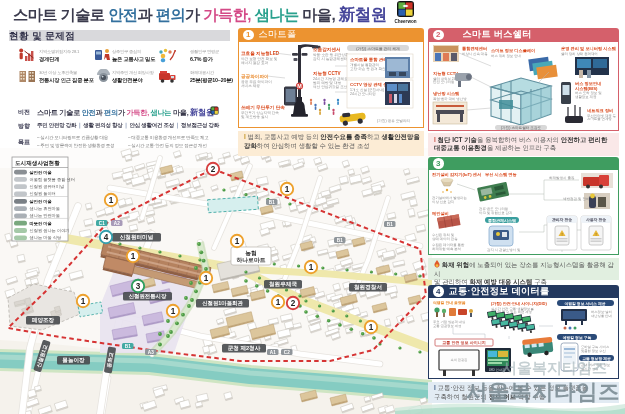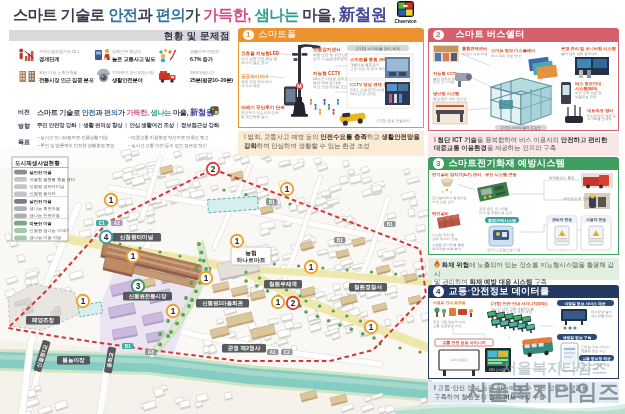--- a/index.html
+++ b/index.html
@@ -1,16 +1,16 @@
 <!DOCTYPE html>
 <html><head><meta charset="utf-8"><style>
 *{margin:0;padding:0;box-sizing:border-box}
 body{font-family:"Liberation Sans",sans-serif;background:#fff}
 #poster{position:relative;width:625px;height:414px;background:#fff;overflow:hidden}
-.gband{background:#d9d9dc;color:#33334b;font-weight:bold;font-size:9.5px;text-align:right;position:absolute;left:9px;width:221px;height:11px;line-height:11.5px;letter-spacing:0.5px}
+.gband{background:#d9d9dc;color:#33334b;font-weight:bold;font-size:9.5px;text-align:left;position:absolute;left:9px;width:221px;height:11px;line-height:11.5px;letter-spacing:0.5px}
 .itico{position:absolute;width:19px;height:15px}
 .it1{position:absolute;font-size:4.2px;color:#999;white-space:nowrap;letter-spacing:-0.2px}
 .it2{position:absolute;font-size:5.3px;color:#222;font-weight:bold;white-space:nowrap;letter-spacing:-0.2px}
 .lbl{position:absolute;font-size:6px;font-weight:bold;color:#33334b}
 </style></head><body>
 <div id="poster">
 
 <div style="position:absolute;left:13px;top:4px;font-size:15.2px;font-weight:bold;letter-spacing:-0.55px;color:#3b3b4d;white-space:nowrap">스마트 기술로 <span style="color:#33709e">안전</span>과 <span style="color:#33709e">편의</span>가 <span style="color:#d44a87">가득한,</span> <span style="color:#2aa18e">샘나는</span> 마을, <span style="color:#46469a;font-size:16.5px">新철원</span></div>
 
 <svg width="30" height="25" style="position:absolute;left:393px;top:0">
@@ -1752,21 +1752,21 @@
           <line x1="96" y1="24" x2="108" y2="24" stroke="#b8b8b8" stroke-width="0.5"></line>
           <line x1="96" y1="50" x2="108" y2="50" stroke="#b8b8b8" stroke-width="0.5"></line>
         </svg>
       </div>
   <div style="background:#fcecd5;margin-top:2.5px;height:25px;font-size:6.4px;line-height:1.35;color:#555;padding:2.5px 4px 0 6px;box-sizing:border-box"><span style="color:#b8860b;font-weight:bold">ǀ</span> 범죄, 교통사고 예방 등의 <b style="color:#333">안전수요를 충족</b>하고 <b style="color:#333">생활안전망을</b><br><b style="color:#333">강화</b>하여 안심하며 생활할 수 있는 환경 조성</div>
 </div>
 
 <div style="position:absolute;left:428px;top:28px;width:191px">
   <div style="background:linear-gradient(180deg,#d5606b,#d5606b);border-radius:3px 3px 0 0;height:13.5px;display:flex;align-items:center;padding-left:5px">
     <span style="width:10.5px;height:10.5px;border-radius:50%;background:#fff;color:#d5606b;font-weight:bold;font-size:8px;display:inline-flex;align-items:center;justify-content:center">2</span>
-    <span style="color:#fff;font-weight:bold;font-size:9.2px;margin-left:12px;letter-spacing:0.3px">스마트 버스쉘터</span>
+    <span style="color:#fff;font-weight:bold;font-size:9.2px;margin-left:19px;letter-spacing:0.3px">스마트 버스쉘터</span>
   </div>
   <div style="border:1.4px solid #d5606b;border-top:none;background:#fff;height:89px;position:relative;overflow:hidden">
         <svg width="188" height="88" viewBox="0 0 188 88" style="position:absolute;left:0;top:0">
           <g>
             <rect x="4" y="3" width="26" height="17" fill="#e8d4b8"></rect>
             <rect x="5" y="4" width="24" height="6" fill="#c9935d"></rect>
             <rect x="6" y="11" width="6" height="8" fill="#4a76b8"></rect>
             <rect x="14" y="11" width="6" height="8" fill="#e07b54"></rect>
             <rect x="22" y="11" width="6" height="8" fill="#5a5a6a"></rect>
             <text x="33" y="8" font-size="4.2" font-weight="bold" fill="#d84315">통합관제센터</text>
@@ -1845,21 +1845,20 @@
             <line x1="120" y1="30" x2="110" y2="40"></line>
           </g>
         </svg>
       </div>
   <div style="background:#fae8e8;margin-top:2.5px;height:23px;font-size:6.4px;line-height:1.35;color:#555;padding:2.5px 4px 0 6px;box-sizing:border-box"><span style="color:#c0392b;font-weight:bold">ǀ</span> <b style="color:#333">첨단 ICT 기술</b>을 융복합하여 버스 이용자의 <b style="color:#333">안전하고 편리한</b><br><b style="color:#333">대중교통 이용환경</b>을 제공하는 인프라 구축</div>
 </div>
 
 <div style="position:absolute;left:428px;top:157px;width:191px">
   <div style="background:linear-gradient(180deg,#3f9d60,#3f9d60);border-radius:3px 3px 0 0;height:13px;display:flex;align-items:center;padding-left:5px">
     <span style="width:10.5px;height:10.5px;border-radius:50%;background:#fff;color:#3f9d60;font-weight:bold;font-size:8px;display:inline-flex;align-items:center;justify-content:center">3</span>
-    <span style="color:#fff;font-weight:bold;font-size:9.2px;margin-left:5px;letter-spacing:0.3px">스마트전기화재 예방시스템</span>
   </div>
   <div style="border:1.4px solid #3f9d60;border-top:none;background:#fff;height:85px;position:relative;overflow:hidden">
         <svg width="188" height="84" viewBox="0 0 188 84" style="position:absolute;left:0;top:0">
           <g>
             <text x="3" y="6" font-size="4.2" font-weight="bold" fill="#d84315">전기설비 감지기(IoT) 센서</text>
             <path d="M12,10 L24,10 L21,16 L15,16 Z" fill="#d8c8a8" stroke="#b0a080" stroke-width="0.5"></path>
             <ellipse cx="18" cy="10" rx="6" ry="2" fill="#e8dcc0"></ellipse>
             <circle cx="18" cy="20" r="1.2" fill="#e8a83a"></circle>
             <circle cx="14" cy="22" r="0.8" fill="#e8a83a"></circle>
             <circle cx="22" cy="22" r="0.8" fill="#e8a83a"></circle>

